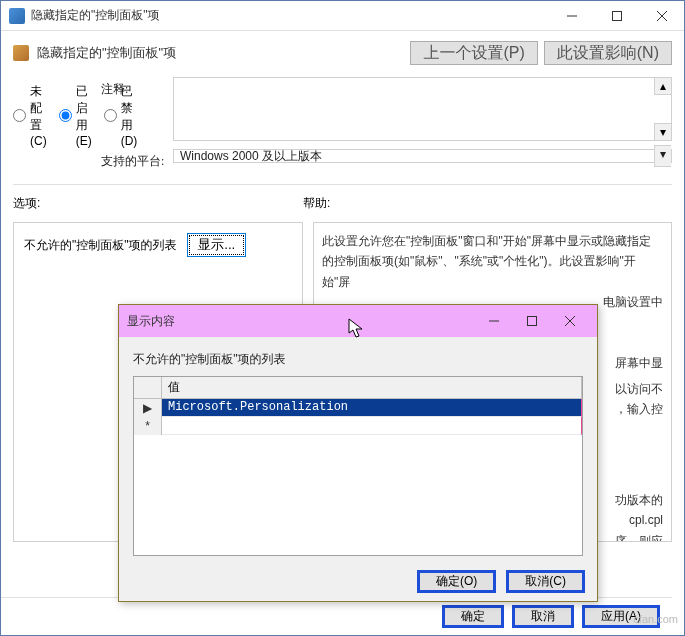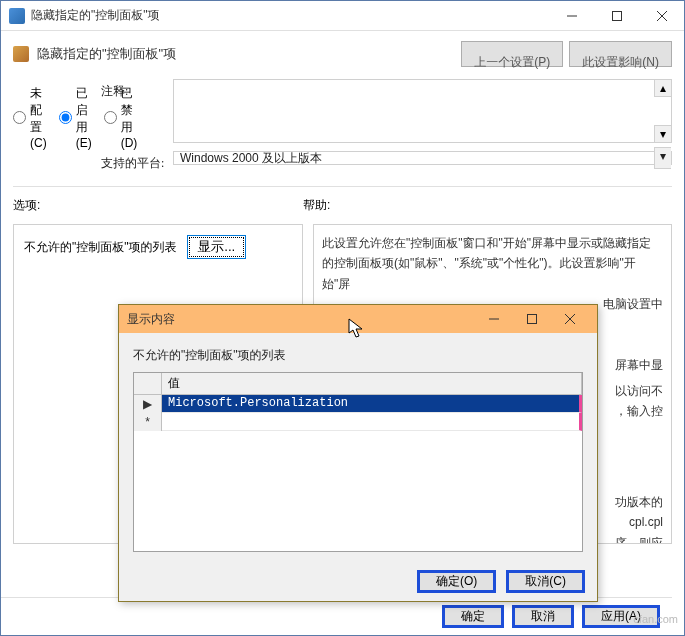--- a/index.html
+++ b/index.html
@@ -10,21 +10,21 @@
 .titlebar { height: 30px; display: flex; align-items: center; padding: 0 0 0 8px; background: #fff; border-bottom: 1px solid #e0e0e0; }
 .titlebar-icon { width: 16px; height: 16px; background: linear-gradient(135deg,#4a90d9,#2b6cb0); margin-right: 6px; border-radius: 2px; }
 .titlebar-text { flex: 1; color: #333; }
 .titlebar-ctrls { display: flex; }
 .titlebar-btn { width: 45px; height: 30px; display: flex; align-items: center; justify-content: center; color: #333; }
 .titlebar-btn svg { width: 10px; height: 10px; }
 
 .header-row { display: flex; align-items: center; padding: 10px 12px 6px; }
 .header-icon { width: 16px; height: 16px; background: linear-gradient(135deg,#d9a24a,#b06c2b); margin-right: 8px; border-radius: 2px; }
 .header-text { font-size: 13px; color: #333; flex: 1; }
-.nav-btn { height: 24px; padding: 12px 12px; border: 1px solid #adadad; background: #e1e1e1; margin-left: 6px; font-size: 12px; color: #555; }
+.nav-btn { height: 24px; padding: 1px 12px; border: 1px solid #adadad; background: #e1e1e1; margin-left: 6px; font-size: 16px; color: #555; }
 
 .config-body { padding: 6px 12px 0; }
 .radio-row { display: flex; align-items: flex-start; }
 .radio-col { width: 88px; display: flex; flex-direction: row; gap: 12px; padding-top: 6px; }
 .radio-item { display: flex; align-items: center; gap: 4px; }
 .radio-item input { margin: 0; }
 
 .fields-col { flex: 1; }
 .field-row { display: flex; align-items: flex-start; margin-bottom: 8px; }
 .field-label { width: 72px; padding-top: 4px; color: #222; font-family: Liberation Serif, serif; }
@@ -48,34 +48,34 @@
 
 .help-panel { flex: 1; border: 1px solid #d0d0d0; padding: 8px; height: 320px; background: #fff; line-height: 1.7; color: #333; overflow: hidden; position: relative; }
 
 .bottom-bar { position: absolute; bottom: 0; left: 0; right: 12px; height: 38px; border-top: 1px solid #e0e0e0; display: flex; align-items: center; justify-content: flex-end; padding: 0 12px; gap: 8px; background: #fff; }
 .dlg-btn { height: 23px; padding: 0 16px; border: 3px solid #1d4ed8; background: #e1e1e1; font-size: 12px; }
 
 .watermark { position: absolute; right: 6px; bottom: 10px; color: #bbb; font-size: 11px; z-index: 30; }
 
 
 .modal { position: absolute; left: 118px; top: 304px; width: 480px; height: 298px; border: 1px solid #8a7a2f; background: #f0f0f0; box-shadow: 2px 2px 8px rgba(0,0,0,.25); z-index: 20; }
-.modal-title { height: 28px; background: #fdba74; display: flex; align-items: center; padding: 0 8px; justify-content: space-between; }
+.modal-title { height: 16px; background: #f0abfc; display: flex; align-items: center; padding: 16px 8px; justify-content: space-between; }
 .modal-title-text { color: #333; }
 .modal-ctrls { display: flex; gap: 0; }
 .modal-ctrl { width: 38px; height: 28px; display: flex; align-items: center; justify-content: center; }
 .modal-body { padding: 14px 14px 0; }
 .modal-label { margin-bottom: 8px; color: #222; }
 .grid { border: 1px solid #a0a0a0; background: #fff; height: 180px; }
 .grid-header { display: flex; background: #f0f0f0; border-bottom: 1px solid #c0c0c0; }
 .grid-marker-col { width: 28px; border-right: 1px solid #c0c0c0; }
 .grid-header-cell { flex: 1; padding: 2px 6px; border-right: 1px solid #c0c0c0; }
 .grid-row { display: flex; height: 18px; }
 .grid-row.sel { background: #0a3d91; color: #fff; }
 .grid-marker { width: 28px; border-right: 1px solid #c0c0c0; background: #f0f0f0; display: flex; align-items: center; justify-content: center; color: #333; }
-.grid-cell { flex: 1; padding: 1px 6px; font-family: "Courier New", monospace; font-size: 12px; border-right: 3px solid #ec4899; border-bottom: 1px solid #e8e8e8; }
+.grid-cell { flex: 1; padding: 1px 6px; font-family: "Courier New", monospace; font-size: 12px; border-right: 1px solid #ec4899; border-bottom: 1px solid #e8e8e8; }
 .grid-row:not(.sel) .grid-cell { color: #333; }
 
 .modal-footer { position: absolute; bottom: 0; left: 0; right: 0; height: 40px; display: flex; align-items: center; justify-content: flex-end; padding: 0 12px; gap: 10px; }
 
 .cursor { position: absolute; left: 348px; top: 318px; z-index: 40; pointer-events: none; }
 </style>
 </head>
 <body>
 
 <div class="main-window">

